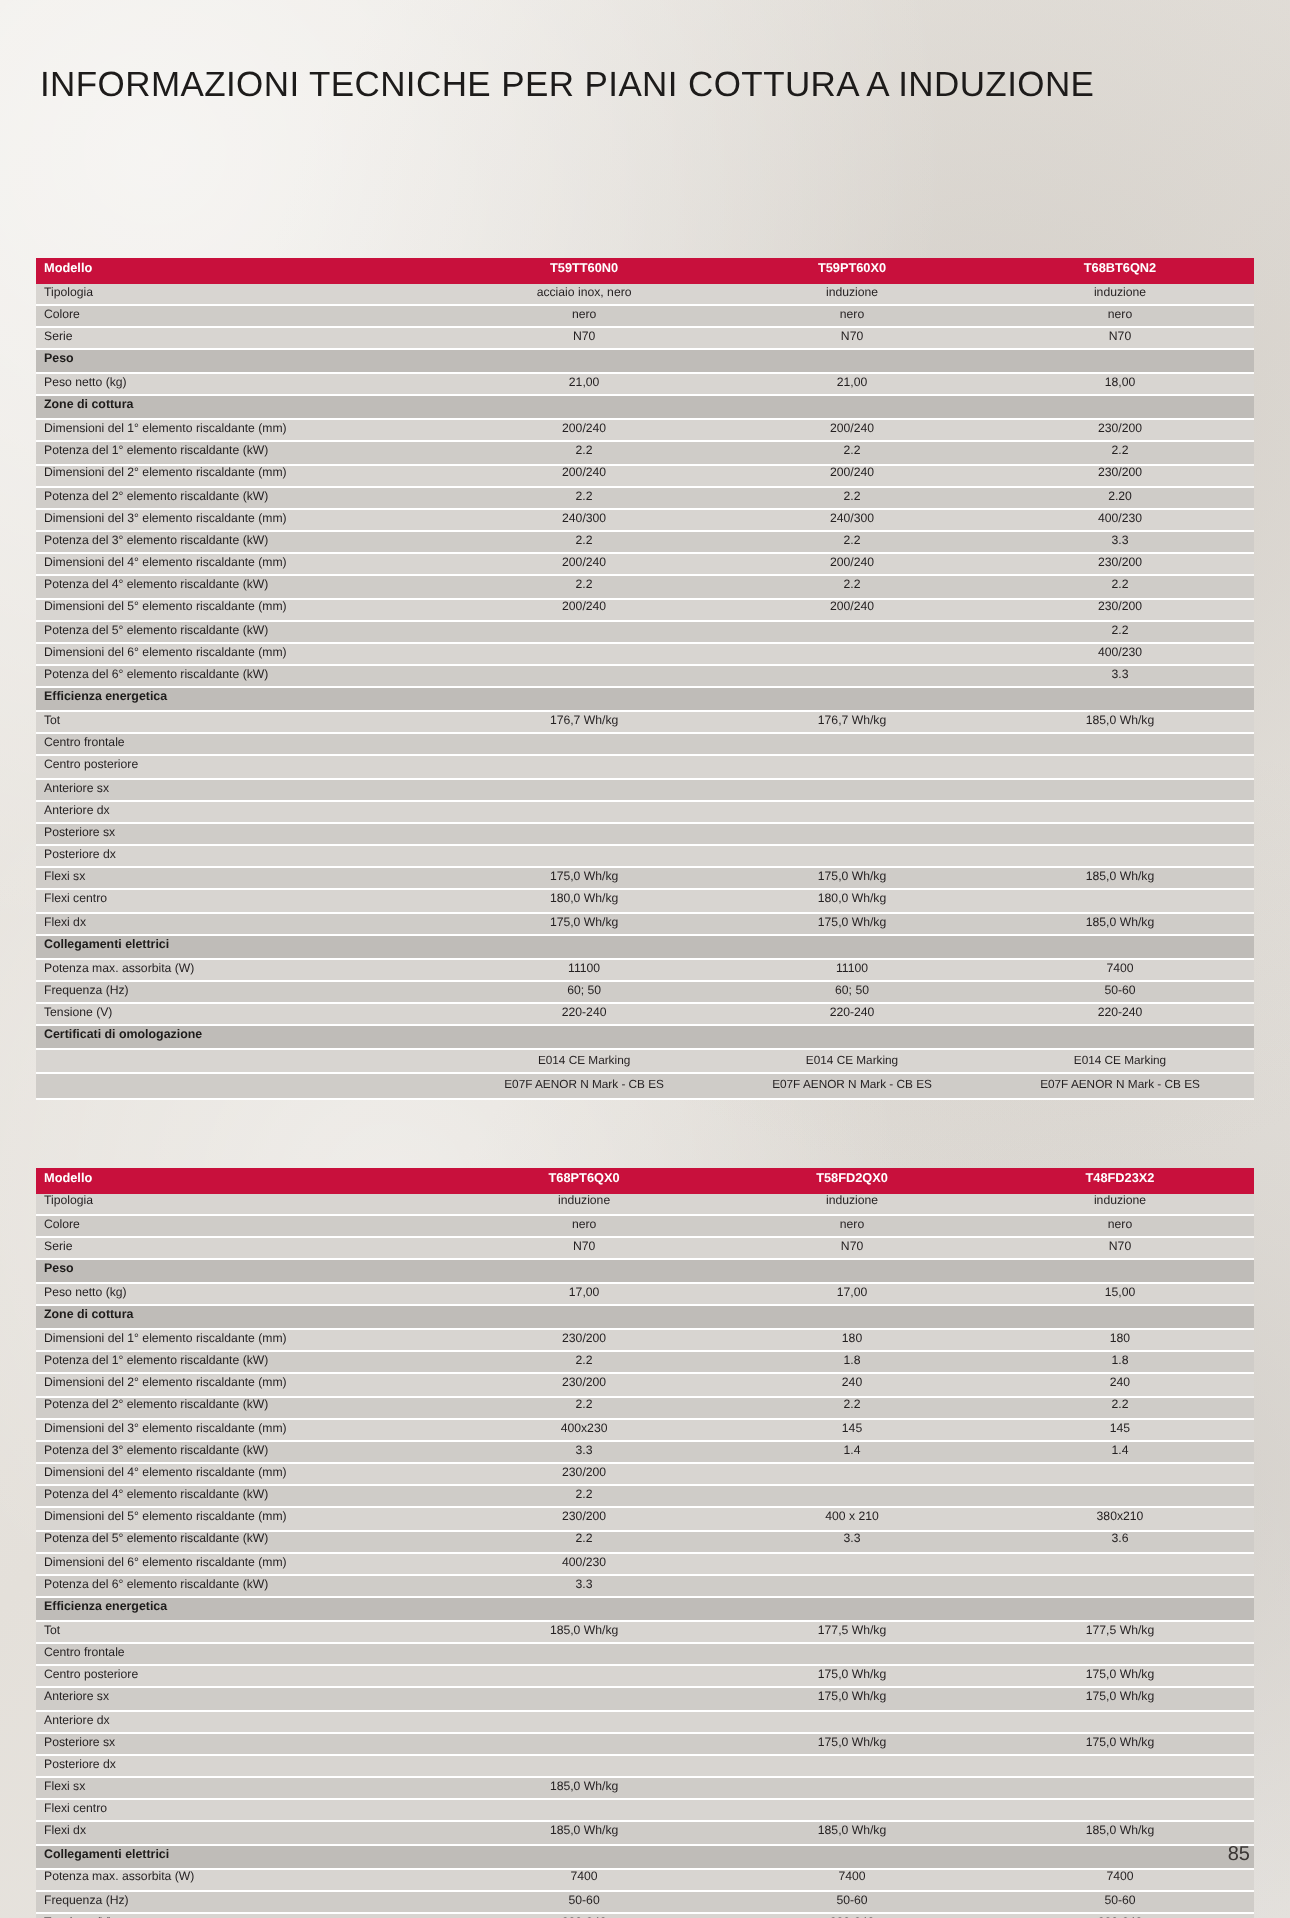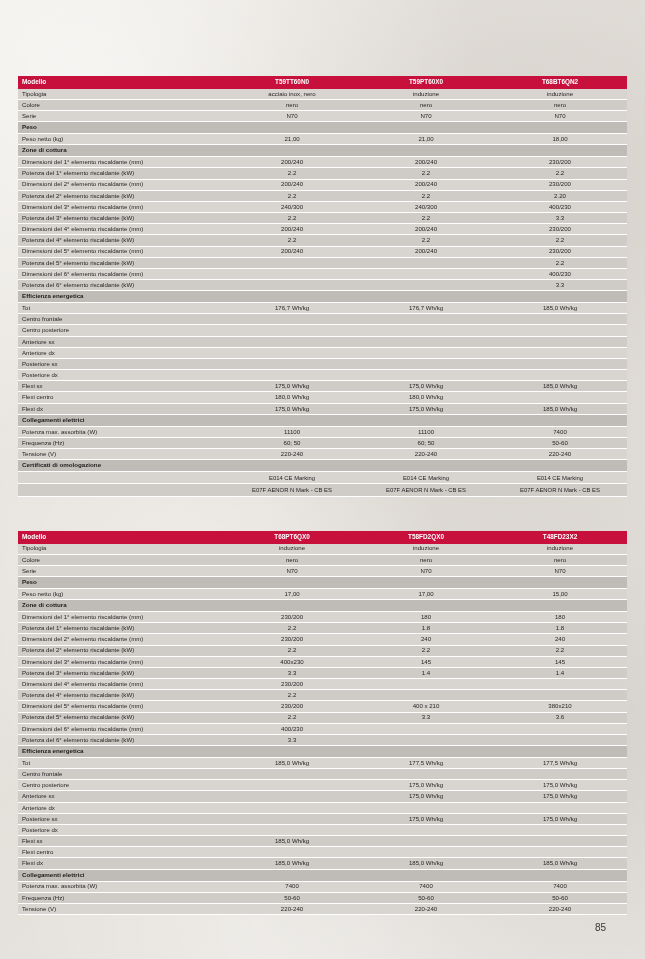--- a/index.html
+++ b/index.html
@@ -98,33 +98,34 @@
     background: #d8d5d1;
     text-align: center;
     font-size: 5.9px;
   }
   tr.cert.alt td { background: #cfccc8; }
   tr.cert td.label { background: #d8d5d1; }
   tr.cert.alt td.label { background: #cfccc8; }
 
   .page-number {
     position: absolute;
-    right: 39px;
+    right: 20px;
     bottom: 26px;
     font-size: 10px;
     color: #3a3634;
     z-index: 3;
   }
 </style>
 </head>
 <body>
 
 <div class="texture"></div>
 
 <div class="page">
+  <h1 class="page-title">INFORMAZIONI TECNICHE PER PIANI COTTURA A INDUZIONE</h1>
   <div class="tables">
       <table class="spec">
         <colgroup>
           <col class="c1">
           <col class="c2">
           <col class="c3">
           <col class="c4">
         </colgroup>
         <tbody>
           <tr class="head">

